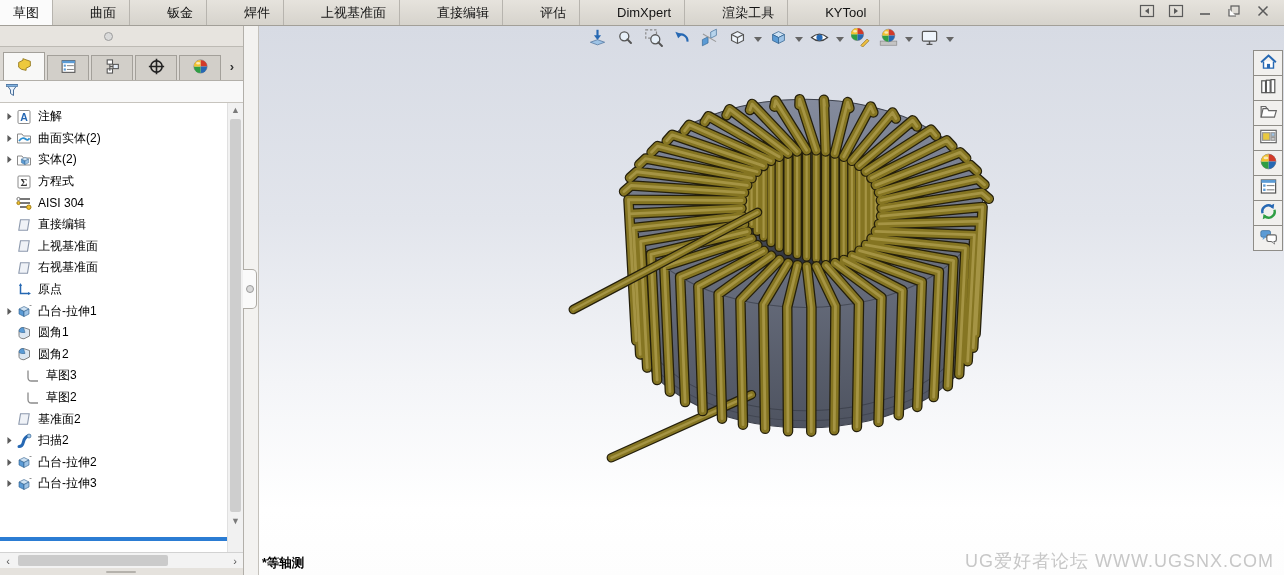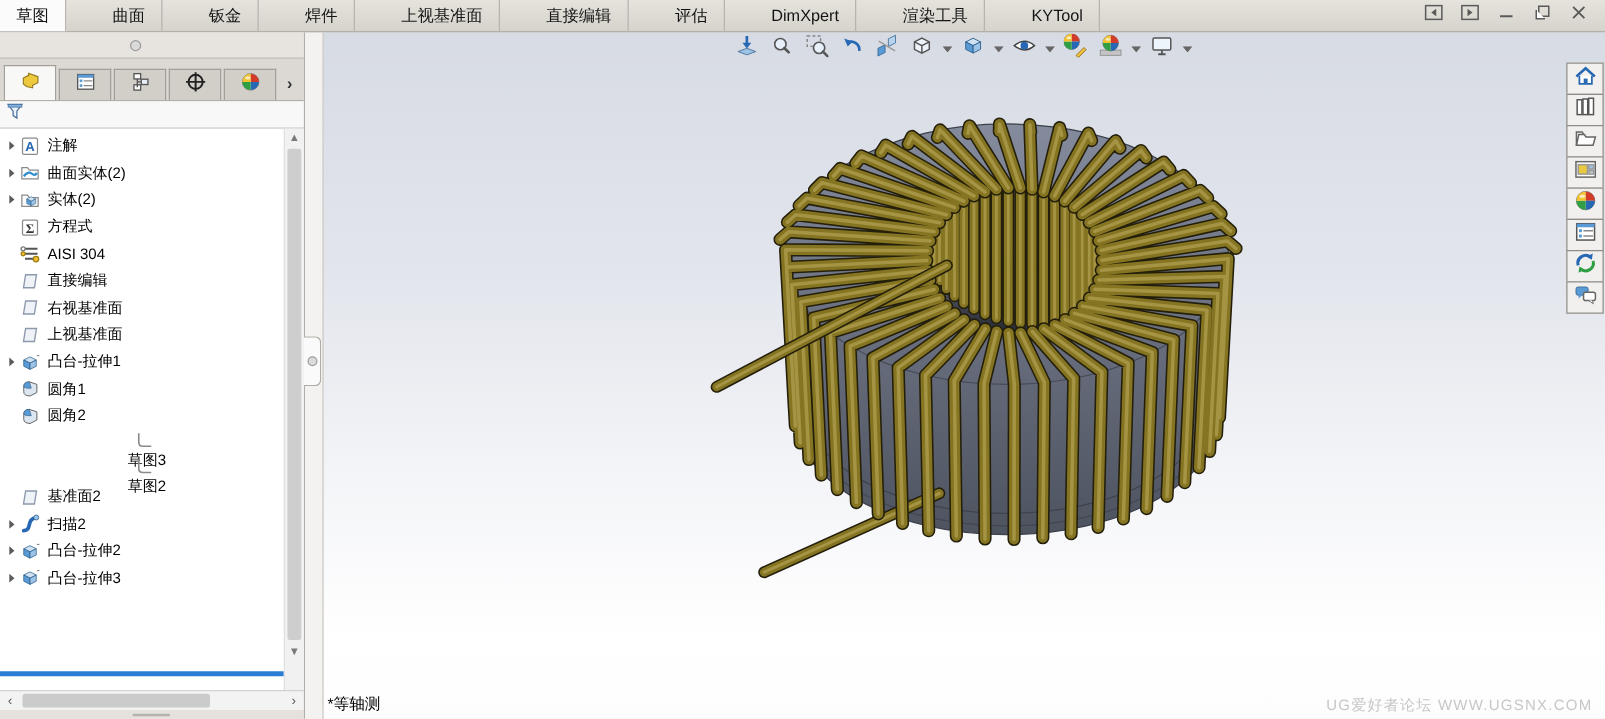--- a/index.html
+++ b/index.html
@@ -24,21 +24,21 @@
   .panel-tabs{height:30px;display:flex;align-items:flex-end;background:#dcd9d4;padding:3px 3px 0 3px;border-bottom:1px solid #b2afa9;flex:none;}
   .ptab{width:42px;height:25px;display:flex;align-items:center;justify-content:center;border:1px solid #a3a09a;border-bottom:none;background:#d2cfc9;margin-right:2px;box-sizing:border-box;}
   .ptab.active{background:#f8f8f7;height:28px;}
   .ptab-chevron{margin-left:auto;margin-bottom:6px;font-size:13px;font-weight:bold;color:#333;padding-right:6px;}
   .filter-row{height:21px;background:#f8f8f8;border-bottom:1px solid #c7c4be;display:flex;align-items:center;padding-left:4px;flex:none;}
   .tree-wrap{flex:1;background:#fff;position:relative;display:flex;min-height:0;}
   .tree{flex:1;padding-top:3px;overflow:hidden;}
   .trow{height:21.6px;display:flex;align-items:center;font-size:12px;color:#000;}
   .trow .exp{width:13px;margin-left:3px;flex:none;display:flex;align-items:center;justify-content:center;}
   .trow .ticon{width:17px;height:16px;margin-right:5px;flex:none;}
-  .trow.child{padding-left:8px;flex-direction:column;}
+  .trow.child{padding-left:8px;}
   .rollback{position:absolute;left:0;width:228px;bottom:11px;height:4px;background:#2b7cd3;}
   .vscroll{width:15px;background:#f1f1f1;border-left:1px solid #e0e0e0;position:relative;flex:none;}
   .vthumb{position:absolute;left:2px;right:2px;top:16px;bottom:40px;background:#cecece;border-radius:2px;}
   .sarrow{position:absolute;left:0;width:15px;height:14px;color:#7a7a7a;font-size:9px;display:flex;align-items:center;justify-content:center;}
   .hscroll{height:15px;background:#f3f3f3;border-top:1px solid #d2d2d2;position:relative;flex:none;}
   .hthumb{position:absolute;top:2px;bottom:2px;left:18px;width:150px;background:#cbcbcb;border-radius:2px;}
   .harrow{position:absolute;top:0;height:15px;width:16px;color:#555;font-size:11px;display:flex;align-items:center;justify-content:center;}
   .panel-bottom{height:8px;background:#e5e2dd;position:relative;flex:none;}
   .panel-bottom .grip{position:absolute;left:106px;top:3px;width:30px;height:2px;background:#b5b2ac;border-radius:1px;}
 
@@ -46,22 +46,22 @@
   .splittercol{width:14px;background:#f3f2f0;border-right:1px solid #c4c1bb;position:relative;flex:none;}
   .split-handle{position:absolute;top:243px;left:-1px;width:13px;height:38px;background:#fafafa;border:1px solid #aeaba5;border-left:none;border-radius:0 5px 5px 0;}
   .split-handle .dot{position:absolute;left:3px;top:15px;width:6px;height:6px;border:1px solid #9c9c9c;border-radius:50%;background:#dadada;}
 
   
   .viewport{flex:1;position:relative;overflow:hidden;background:linear-gradient(180deg,#d7dbe4 0%,#e2e5ec 35%,#f4f5f8 65%,#ffffff 88%,#fdfdfd 100%);}
   svg.model{position:absolute;left:0;top:0;width:100%;height:100%;}
   .headsup{position:absolute;top:3px;left:326px;display:flex;align-items:center;gap:4px;z-index:5;}
   .hicon{width:24px;height:20px;display:flex;align-items:center;justify-content:center;}
   .hcaret{width:9px;height:20px;display:flex;align-items:center;justify-content:center;}
-  .view-label{position:absolute;left:3px;bottom:4px;font-size:12.5px;font-weight:normal;color:#000;z-index:4;}
-  .watermark{position:absolute;right:10px;bottom:3px;font-size:12px;color:#c7c7c7;letter-spacing:1px;z-index:4;}
+  .view-label{position:absolute;left:3px;bottom:4px;font-size:12.5px;font-weight:bold;color:#000;z-index:4;}
+  .watermark{position:absolute;right:10px;bottom:3px;font-size:18px;color:#c7c7c7;letter-spacing:1px;z-index:4;}
 
   
   .taskpane{position:absolute;right:0;top:50px;width:31px;display:flex;flex-direction:column;z-index:6;}
   .tbtn{width:30px;height:26px;background:#f1f0ee;border:1px solid #8f8d88;margin-bottom:-1px;display:flex;align-items:center;justify-content:center;box-sizing:border-box;}
 </style>
 </head>
 <body>
 
 <div class="app">
 
@@ -231,28 +231,37 @@
        <span class="ticon"><svg viewBox="0 0 16 16" width="16" height="16">
                   <path d="M4.5 2.8 L13.2 2.8 L11.5 13.2 L2.8 13.2 Z" fill="rgba(190,205,225,.25)" stroke="#8d99ad" stroke-width="1.1"></path>
                 </svg></span>
        <span>直接编辑</span>
      </div>
             <div class="trow">
        <span class="exp"></span>
        <span class="ticon"><svg viewBox="0 0 16 16" width="16" height="16">
                   <path d="M4.5 2.8 L13.2 2.8 L11.5 13.2 L2.8 13.2 Z" fill="rgba(190,205,225,.25)" stroke="#8d99ad" stroke-width="1.1"></path>
                 </svg></span>
+       <span>上视基准面</span>
+     </div>
+            <div class="trow">
+       <span class="exp"></span>
+       <span class="ticon"><svg viewBox="0 0 16 16" width="16" height="16">
+                  <path d="M4.5 2.8 L13.2 2.8 L11.5 13.2 L2.8 13.2 Z" fill="rgba(190,205,225,.25)" stroke="#8d99ad" stroke-width="1.1"></path>
+                </svg></span>
        <span>右视基准面</span>
      </div>
             <div class="trow">
        <span class="exp"></span>
        <span class="ticon"><svg viewBox="0 0 16 16" width="16" height="16">
-                  <path d="M4.5 2.8 L13.2 2.8 L11.5 13.2 L2.8 13.2 Z" fill="rgba(190,205,225,.25)" stroke="#8d99ad" stroke-width="1.1"></path>
-                </svg></span>
-       <span>上视基准面</span>
+                  <path d="M4.5 2.5 V11.5 H13.5" fill="none" stroke="#2668b3" stroke-width="1.5"></path>
+                  <path d="M4.5 1 L3 4 H6 Z" fill="#2668b3"></path>
+                  <path d="M15 11.5 L12 10 V13 Z" fill="#2668b3"></path>
+                </svg></span>
+       <span>原点</span>
      </div>
             <div class="trow">
        <span class="exp">
                 <svg viewBox="0 0 16 16" width="11" height="11">
                   <path d="M5 3 L11 8 L5 13 Z" fill="#5a5a5a"></path>
                 </svg>
               </span>
        <span class="ticon"><svg viewBox="0 0 16 16" width="16" height="16">
                   <g transform="translate(0,.5)">
                     <path d="M3 5.5 L8 3 L13 5.5 L8 8 Z" fill="#cfe2f3" stroke="#2b5d8a" stroke-width=".6"></path>

